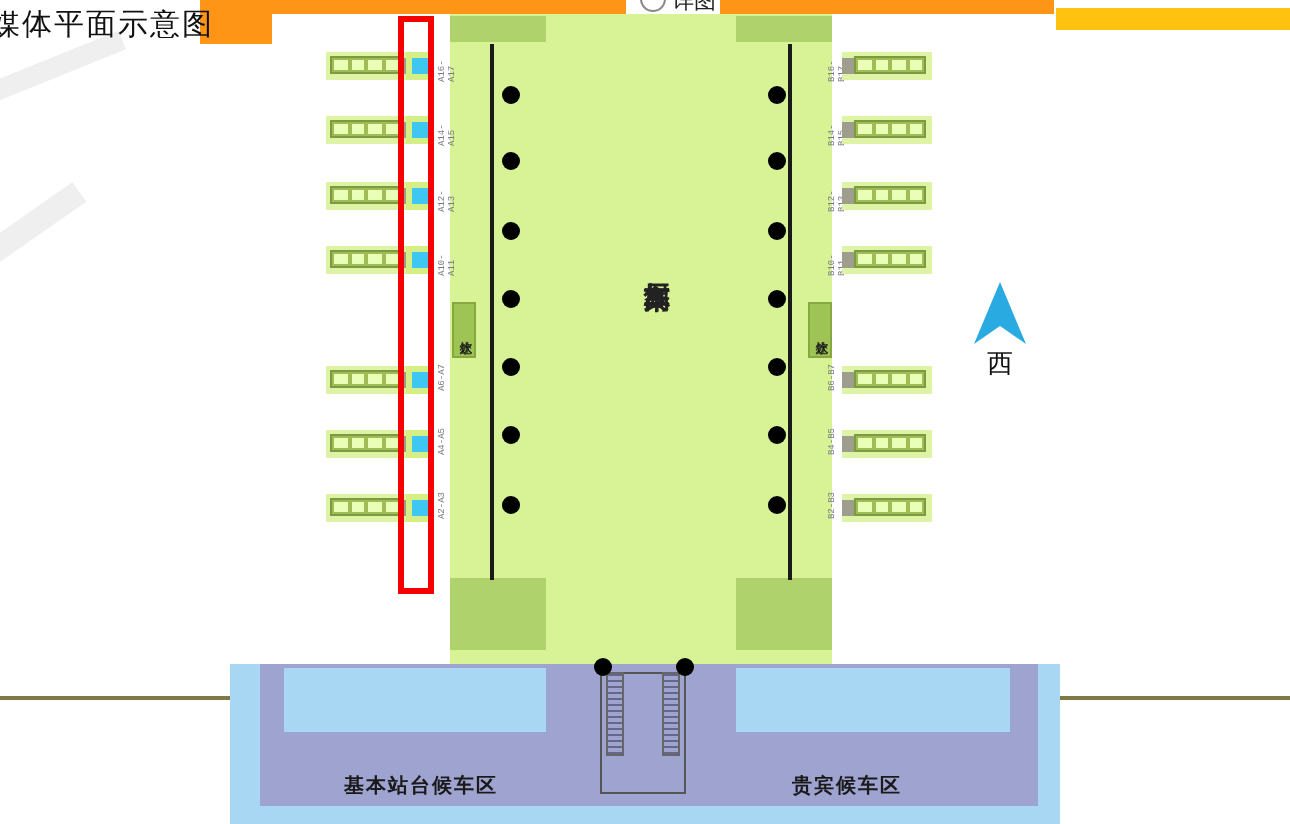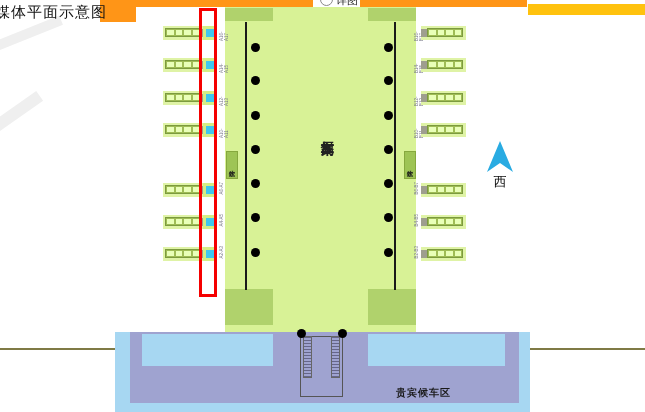--- a/index.html
+++ b/index.html
@@ -1,17 +1,17 @@
 <!DOCTYPE html>
 <html><head>
 <meta charset="utf-8">
 <style>
   html,body{margin:0;padding:0;background:#fff;}
   #stage{position:relative;width:645px;height:412px;overflow:hidden;background:#fff;
-         font-family:Liberation Sans, sans-serif;}
+         font-family:Liberation Mono, monospace;}
   .abs{position:absolute;}
   
   .bar-orange{background:#ff9517;}
   .bar-yellow{background:#ffc20e;}
   
   #title{left:-5px;top:3px;font-size:15px;letter-spacing:1px;color:#111;white-space:nowrap;z-index:6;}
   #title-hl{left:100px;top:0;width:36px;height:22px;z-index:5;background:#ff9517;}
   
   #detail-btn{left:318px;top:-8px;width:52px;height:16px;z-index:7;}
   #detail-circle{position:absolute;left:2px;top:1px;width:11px;height:11px;border:1.5px solid #8a8a8a;
@@ -298,15 +298,16 @@
 
   <div class="abs" id="bb-outer"></div>
   <div class="abs" id="bb-purple"></div>
   <div class="abs bb-inner" style="left:142px;top:334px;width:131px;height:32px;"></div>
   <div class="abs bb-inner" style="left:368px;top:334px;width:137px;height:32px;"></div>
   <div class="abs" id="stairs-outline"></div>
   <div class="abs esc" style="left:303px;top:336px;"></div>
   <div class="abs esc" style="left:331px;top:336px;"></div>
   <div class="abs stair-dot" style="left:297px;top:329px;"></div>
   <div class="abs stair-dot" style="left:338px;top:329px;"></div>
+  <div class="bb-text" style="left:172px;top:386px;">基本站台候车区</div>
   <div class="bb-text" style="left:396px;top:386px;">贵宾候车区</div>
 
 </div>
 
 </body></html>

